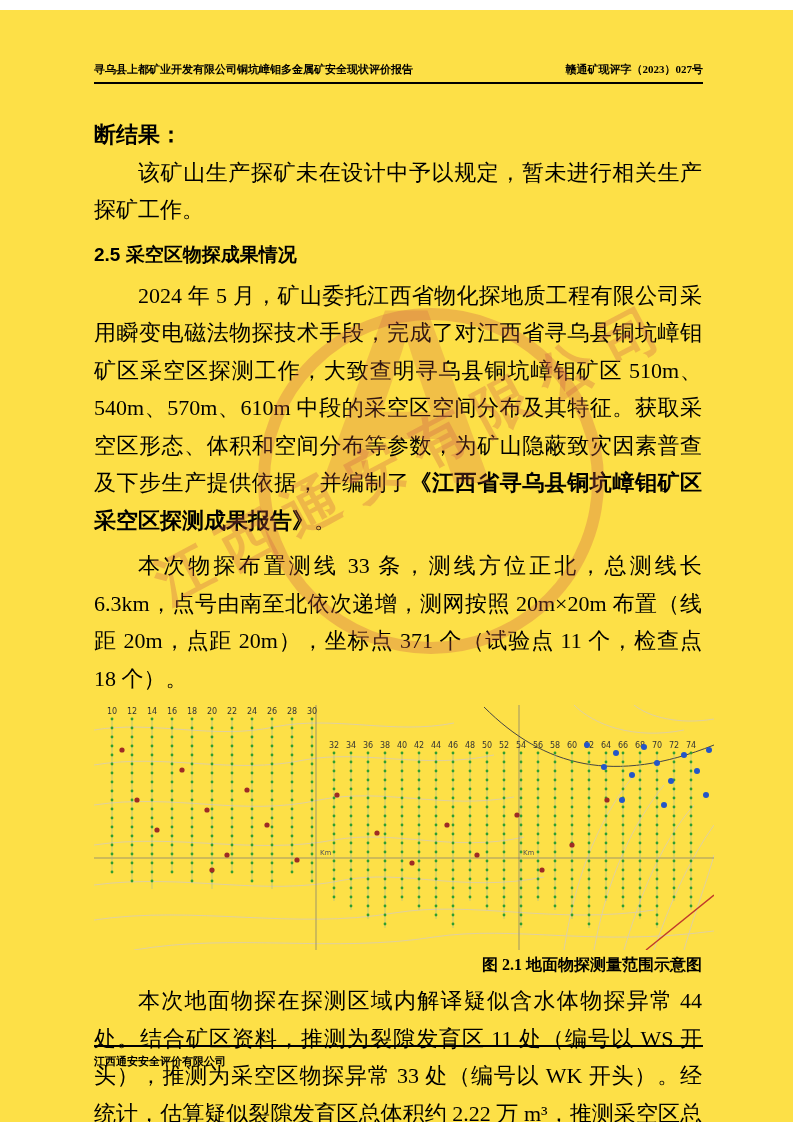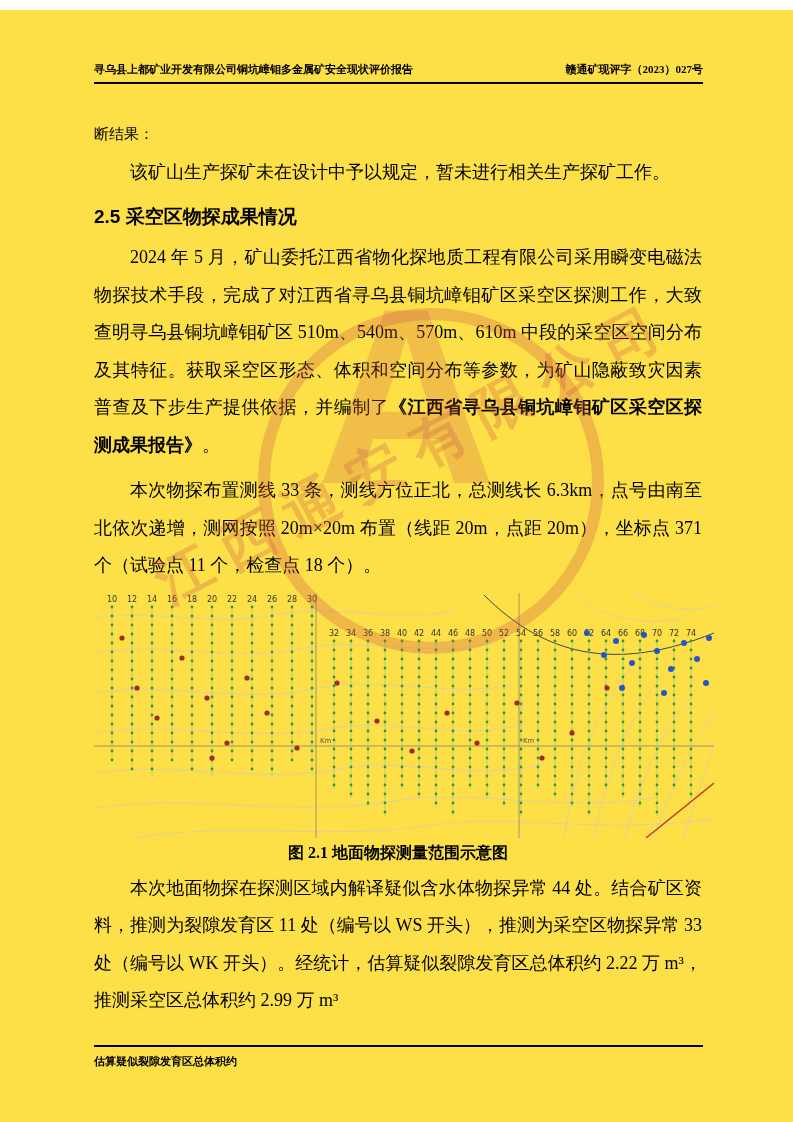--- a/index.html
+++ b/index.html
@@ -11,34 +11,34 @@
   
   .header {
     position:absolute; top:52px; left:94px; right:90px;
     display:flex; justify-content:space-between; align-items:flex-end;
     font-size:11px; font-weight:bold;
     border-bottom:2px solid #000; padding-bottom:5px;
   }
   
   .content { position:absolute; top:106px; left:94px; width:608px; z-index:1; }
   .para {
-    font-size:18px; line-height:37.5px; text-align:justify;
+    font-size:22px; line-height:37.5px; text-align:justify;
     text-indent:2em; margin:0 0 8px 0;
   }
-  .lead-bold { font-size:15px; line-height:37.5px; font-weight:normal; margin:0; }
+  .lead-bold { font-size:22px; line-height:37.5px; font-weight:bold; margin:0; }
   .section-heading {
     font-size:19px; line-height:36px; font-weight:bold; margin:2px 0 4px 0;
     font-family:"Liberation Sans","DejaVu Sans",sans-serif;
   }
   .book-title { font-weight:bold; }
   
   .figure { width:620px; margin:4px auto 0 auto; }
   .figure svg { display:block; }
   .caption {
-    text-align:center; font-weight:bold; font-size:16px; line-height:26px;
+    text-align:right; font-weight:bold; font-size:16px; line-height:26px;
     margin:2px 0 4px 0;
   }
   
   .footer {
     position:absolute; left:94px; right:90px; top:1035px;
     border-top:2px solid #000; padding-top:7px;
     display:flex; justify-content:space-between; align-items:center;
     font-size:11px; font-weight:bold; z-index:1;
   }
   .footer .page-num { position:absolute; left:0; right:0; text-align:center; font-weight:normal; font-size:11.5px; }
@@ -816,17 +816,17 @@
     <p class="para">本次地面物探在探测区域内解译疑似含水体物探异常 44 处。结合矿区资料，推测为裂隙发育区 11 处（编号以 WS 开头），推测为采空区物探异常 33 处（编号以 WK 开头）。经统计，估算疑似裂隙发育区总体积约 2.22 万 m³，推测采空区总体积约 2.99 万 m³</p>
   </div>
 
   <div class="watermark">
     <div class="wm-ring"></div>
     <div class="wm-a">A</div>
     <div class="wm-text">江西通安有限公司</div>
   </div>
 
   <div class="footer">
-    <span>估算疑似裂隙发育区总体积约</span>
+    <span>江西通安安全评价有限公司</span>
     <span></span>
   </div>
 
 </div>
 
 </body></html>

